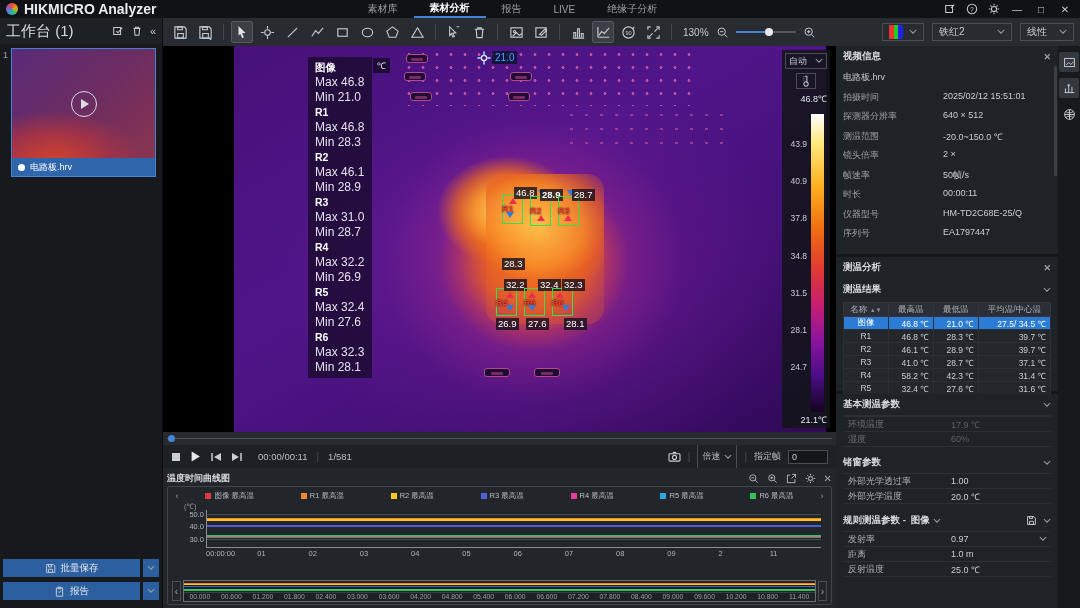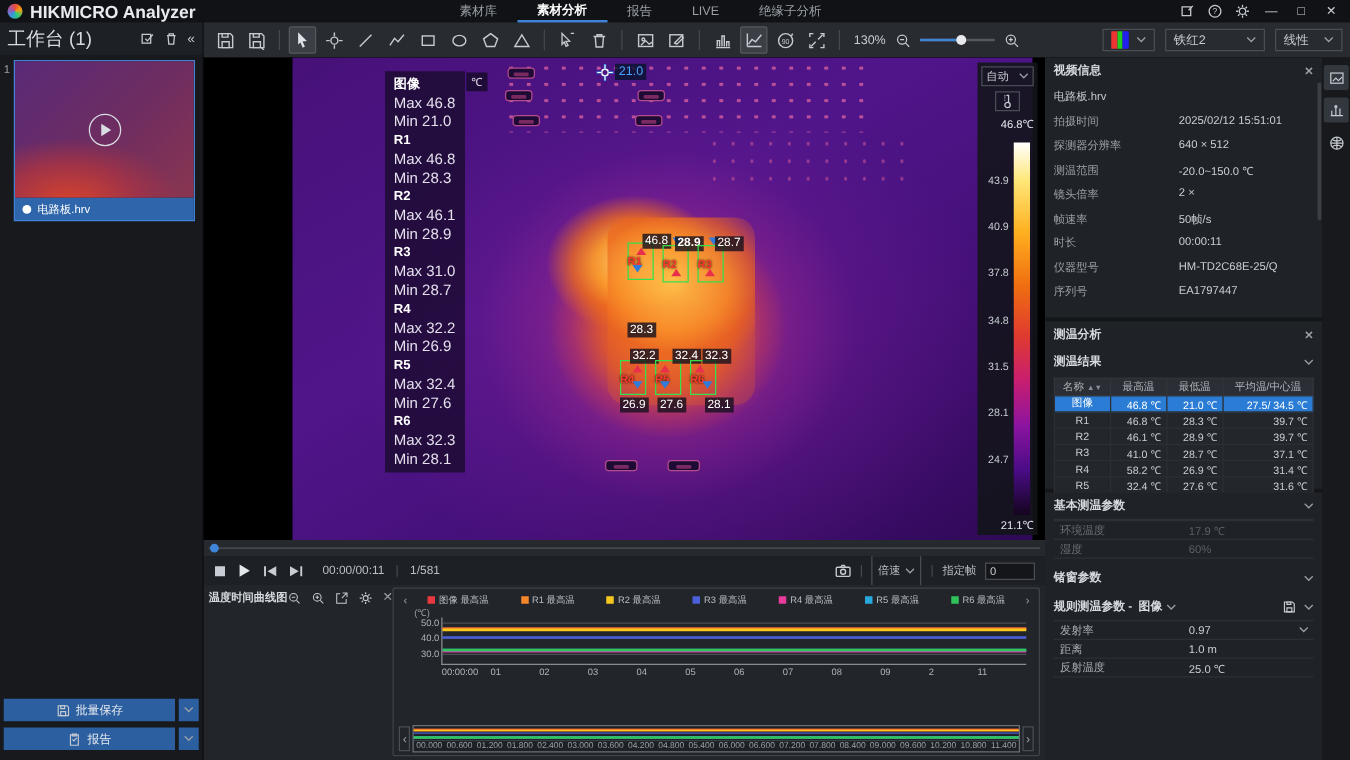--- a/index.html
+++ b/index.html
@@ -113,21 +113,21 @@
   .timeline .track { position:absolute; left:4px; right:4px; top:6px; height:1px; background:#4e545b; }
   .timeline .knob { position:absolute; left:5px; top:3px; width:7px; height:7px; border-radius:50%; background:#3f86d8; }
   .playerbar { height:23px; background:#1d2024; display:flex; align-items:center; gap:9px; padding:0 8px; flex:0 0 23px; color:#b9bfc6; }
   .pdiv { color:#4a4f55; }
   .ptime { font-size:9.5px; color:#b9bfc6; }
   .player-right { margin-left:auto; display:flex; align-items:center; gap:7px; }
   .speed-dd { height:25px; border:1px solid #4a4e54; display:flex; align-items:center; gap:4px; padding:0 4px; font-size:9px; }
   .frame-input { width:40px; height:14px; background:#14161a; border:1px solid #4a4e54; color:#c6cbd1; font-size:9px; padding:0 3px; display:flex; align-items:center; }
 
   
-  .chart-panel { flex:1; background:#22252a; display:flex; flex-direction:row; min-height:0; padding:2px 4px 3px 4px; }
+  .chart-panel { flex:1; background:#22252a; display:flex; flex-direction:column; min-height:0; padding:2px 4px 3px 4px; }
   .chart-head { height:16px; display:flex; align-items:center; }
   .chart-title { font-size:9px; font-weight:bold; color:#d6dade; }
   .chart-icons { margin-left:auto; display:flex; gap:8px; align-items:center; }
   .chart-box { flex:1; border:1px solid #3f434a; border-radius:2px; display:flex; flex-direction:column; min-height:0; padding:1px 4px; }
   .legend-row { height:15px; display:flex; align-items:center; }
   .legend-items { flex:1; display:flex; justify-content:space-around; align-items:center; }
   .litem { display:flex; align-items:center; gap:3px; font-size:7.5px; color:#b9bfc6; }
   .swatch { width:6px; height:6px; }
   .lnav { color:#9aa0a6; font-size:9px; width:10px; text-align:center; }
   .plot-wrap { flex:1; position:relative; margin:1px 6px 0 34px; }
@@ -848,21 +848,21 @@
                   </tr>
               <tr>
                     <td>R3</td>
                     <td>41.0 ℃</td>
                     <td>28.7 ℃</td>
                     <td>37.1 ℃</td>
                   </tr>
               <tr>
                     <td>R4</td>
                     <td>58.2 ℃</td>
-                    <td>26.9 ℃</td>
+                    <td>42.3 ℃</td>
                     <td>31.4 ℃</td>
                   </tr>
               <tr>
                     <td>R5</td>
                     <td>32.4 ℃</td>
                     <td>27.6 ℃</td>
                     <td>31.6 ℃</td>
                   </tr>
               <tr>
                     <td>R6</td>
@@ -889,20 +889,30 @@
               <div class="prm-row">
                   <span class="prm-label dis">湿度</span>
                   <span class="prm-value dis">60%</span>
                 </div>
             </div>
             <div class="prm-head" style="margin-top:9px;">
               <span>锗窗参数</span>
               <svg class="chev" style="margin-left:auto;" viewBox="0 0 10 7">
                   <polyline points="1,1 5,5 9,1"></polyline>
                 </svg>
+            </div>
+            <div class="prm-rows">
+              <div class="prm-row">
+                  <span class="prm-label">外部光学透过率</span>
+                  <span class="prm-value">1.00</span>
+                </div>
+              <div class="prm-row">
+                  <span class="prm-label">外部光学温度</span>
+                  <span class="prm-value">20.0 ℃</span>
+                </div>
             </div>
             <div class="prm-head" style="margin-top:10px;">
               <span>规则测温参数 -</span>
               <span style="display:flex;align-items:center;gap:3px;font-weight:bold;">
                 <span>图像</span>
                 <svg class="chev" viewBox="0 0 10 7">
                     <polyline points="1,1 5,5 9,1"></polyline>
                   </svg>
               </span>
               <span style="margin-left:auto;display:flex;gap:6px;align-items:center;">

